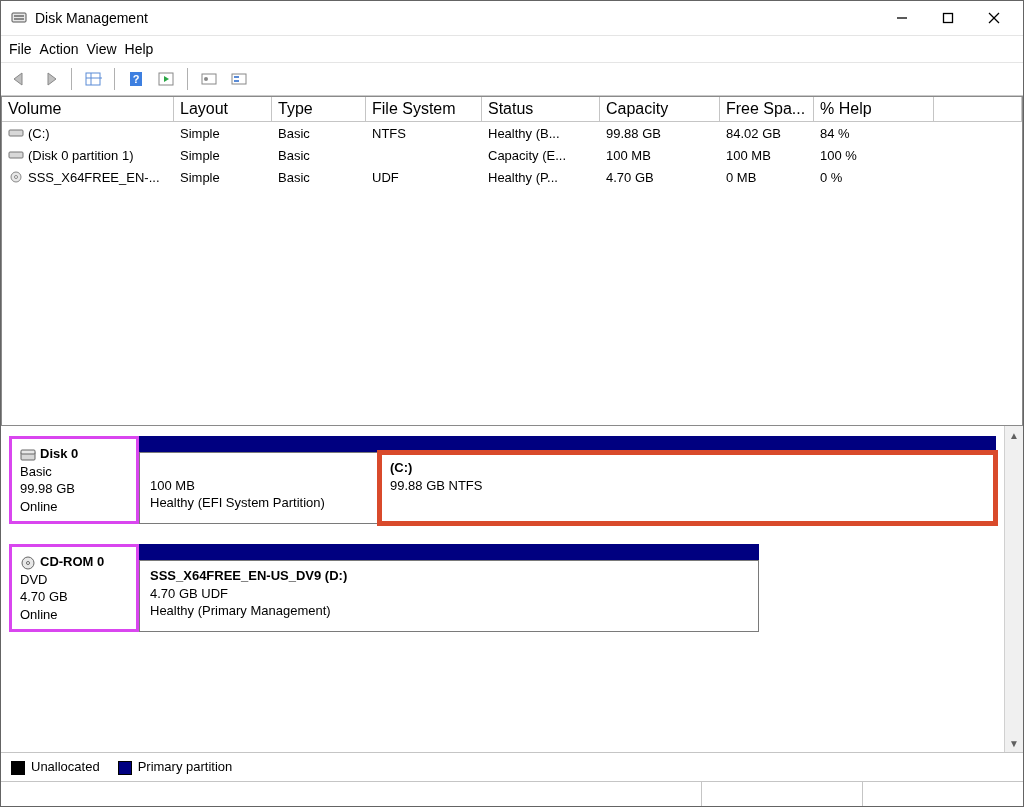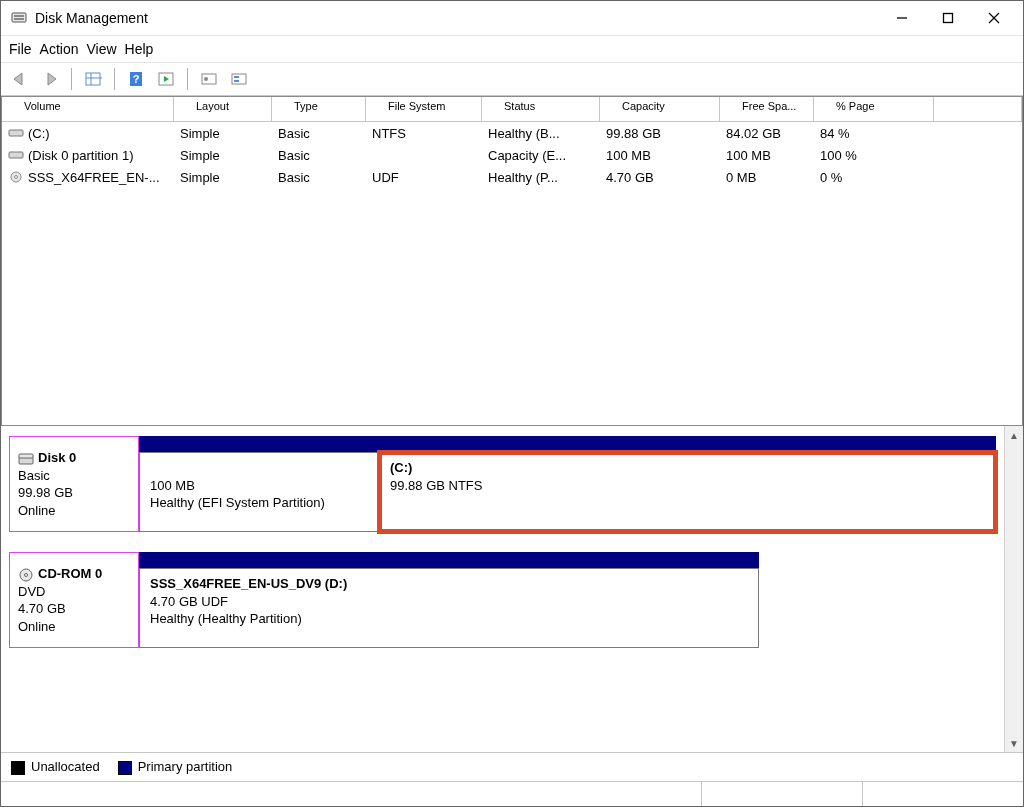--- a/index.html
+++ b/index.html
@@ -9,32 +9,32 @@
 .titlebar-title{flex:1;font-size:14px}
 .win-btns{display:flex}
 .win-btn{width:46px;height:30px;display:flex;align-items:center;justify-content:center;font-size:13px;cursor:default}
 .menubar{height:26px;display:flex;align-items:center;padding:0 8px;gap:8px;font-size:14px}
 .menubar span{cursor:default}
 .toolbar{height:32px;display:flex;align-items:center;padding:0 8px;gap:8px;border-bottom:1px solid #c9c9c9;border-top:1px solid #e5e5e5}
 .tb-btn{width:22px;height:22px;display:flex;align-items:center;justify-content:center;cursor:default}
 .tb-sep{width:1px;height:22px;background:#b0b0b0;margin:0 2px}
 .volumes{border:1px solid #8a8a8a;border-bottom:none;margin:0;flex:0 0 328px;display:flex;flex-direction:column;overflow:hidden}
 .vol-head{display:flex;background:#fff;border-bottom:1px solid #c5c5c5;height:24px}
-.vol-head .hcell{border-right:1px solid #c5c5c5;padding:3px 22px;font-size:11px;box-sizing:border-box;white-space:nowrap;overflow:hidden}
+.vol-head .hcell{border-right:1px solid #c5c5c5;padding:3px 6px;font-size:16px;box-sizing:border-box;white-space:nowrap;overflow:hidden}
 .vol-rows{flex:1;overflow:auto}
 .vol-row{display:flex;height:22px;align-items:center}
 .vol-row .cell{padding:1px 6px;font-size:13px;box-sizing:border-box;white-space:nowrap;overflow:hidden;text-overflow:ellipsis}
 .cell.icon{display:flex;align-items:center;gap:4px}
 .graphview{flex:1;border-top:1px solid #8a8a8a;display:flex;flex-direction:column;overflow:hidden}
 .gv-scroll{flex:1;position:relative;overflow:hidden;display:flex}
 .gv-body{flex:1;padding:10px 8px;box-sizing:border-box}
 .gv-scrollbar{width:18px;background:#f0f0f0;border-left:1px solid #d0d0d0;position:relative}
 .gv-scrollbar .arrow{height:18px;display:flex;align-items:center;justify-content:center;font-size:10px;color:#606060}
 .disk-block{display:flex;margin-bottom:20px}
-.disk-info{width:130px;padding:12px 8px;box-sizing:border-box;background:#fff;border:1px solid #d946ef;font-size:13px;line-height:1.35}
+.disk-info{width:130px;padding:6px 8px;box-sizing:border-box;background:#fff;border:3px solid #d946ef;font-size:13px;line-height:1.35}
 .disk-info .dname{font-weight:600}
 .disk-info .dicon{width:16px;height:16px;display:inline-block;vertical-align:middle;margin-right:4px}
 .partitions{flex:1;display:flex;flex-direction:column}
 .part-header{height:16px;background:#000080}
 .part-row{flex:1;display:flex}
 .partition{border:1px solid #7a7a7a;background:#fff;padding:6px 10px;font-size:13px;line-height:1.35;box-sizing:border-box}
 .partition .pname{font-weight:600}
 .highlight-red{outline:5px solid #d94a2b;outline-offset:-3px}
 .cd-parts .partitions{flex:0 0 620px}
 .legend{height:28px;border-top:1px solid #c5c5c5;display:flex;align-items:center;padding:0 10px;gap:18px;font-size:13px}
@@ -148,21 +148,21 @@
 
   <div class="volumes">
     <div class="vol-head">
       <div class="hcell col-vol">Volume</div>
       <div class="hcell col-lay">Layout</div>
       <div class="hcell col-type">Type</div>
       <div class="hcell col-fs">File System</div>
       <div class="hcell col-status">Status</div>
       <div class="hcell col-cap">Capacity</div>
       <div class="hcell col-free">Free Spa...</div>
-      <div class="hcell col-pct">% Page</div>
+      <div class="hcell col-pct">% Help</div>
       <div class="hcell col-pad"></div>
     </div>
     <div class="vol-rows">
       <div class="vol-row">
         <div class="cell col-vol icon">
             <span>
               <svg width="16" height="12">
                 <rect x="1" y="3" width="14" height="6" rx="1" fill="#d8d8d8" stroke="#777"></rect>
               </svg>
             </span>
@@ -253,21 +253,21 @@
             <div>DVD</div>
             <div>4.70 GB</div>
             <div>Online</div>
           </div>
           <div class="partitions">
             <div class="part-header"></div>
             <div class="part-row">
               <div class="partition" style="flex:1">
                 <div class="pname">SSS_X64FREE_EN-US_DV9  (D:)</div>
                 <div>4.70 GB UDF</div>
-                <div>Healthy (Healthy Partition)</div>
+                <div>Healthy (Primary Management)</div>
               </div>
             </div>
           </div>
         </div>
       </div>
       <div class="gv-scrollbar">
         <div class="arrow">▲</div>
         <div style="flex:1"></div>
         <div class="arrow" style="position:absolute;bottom:0;width:100%">▼</div>
       </div>

